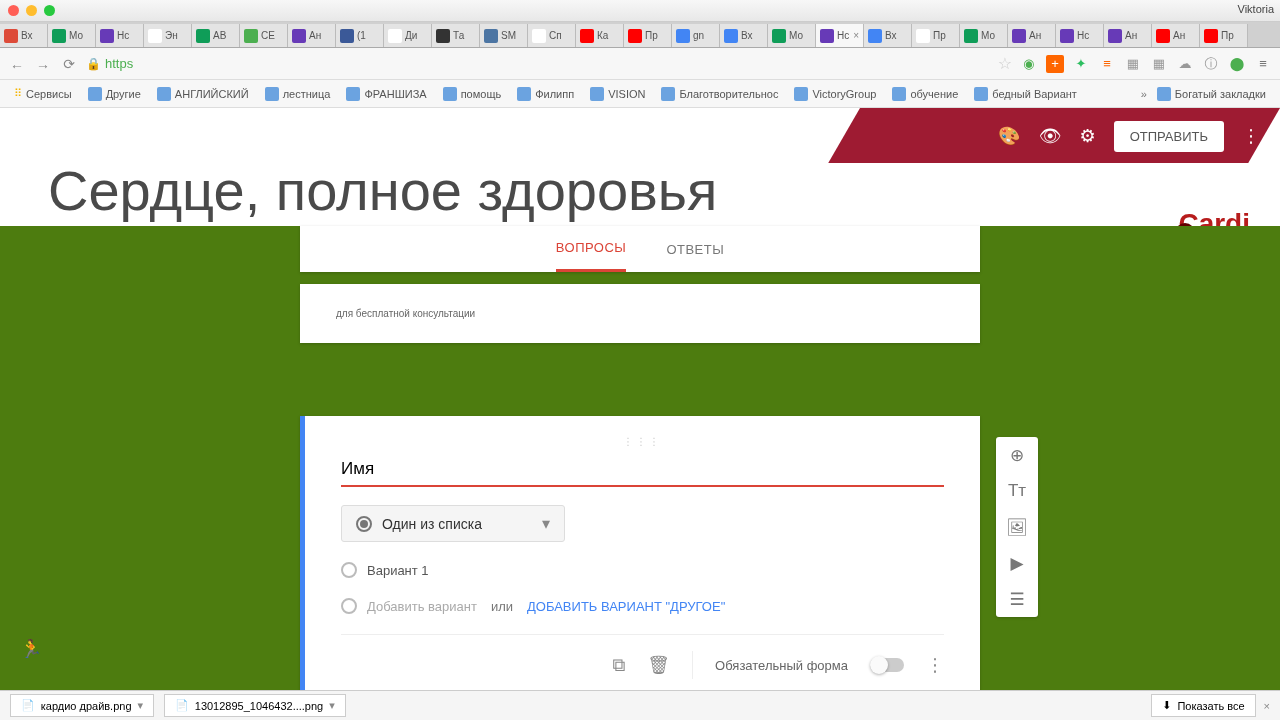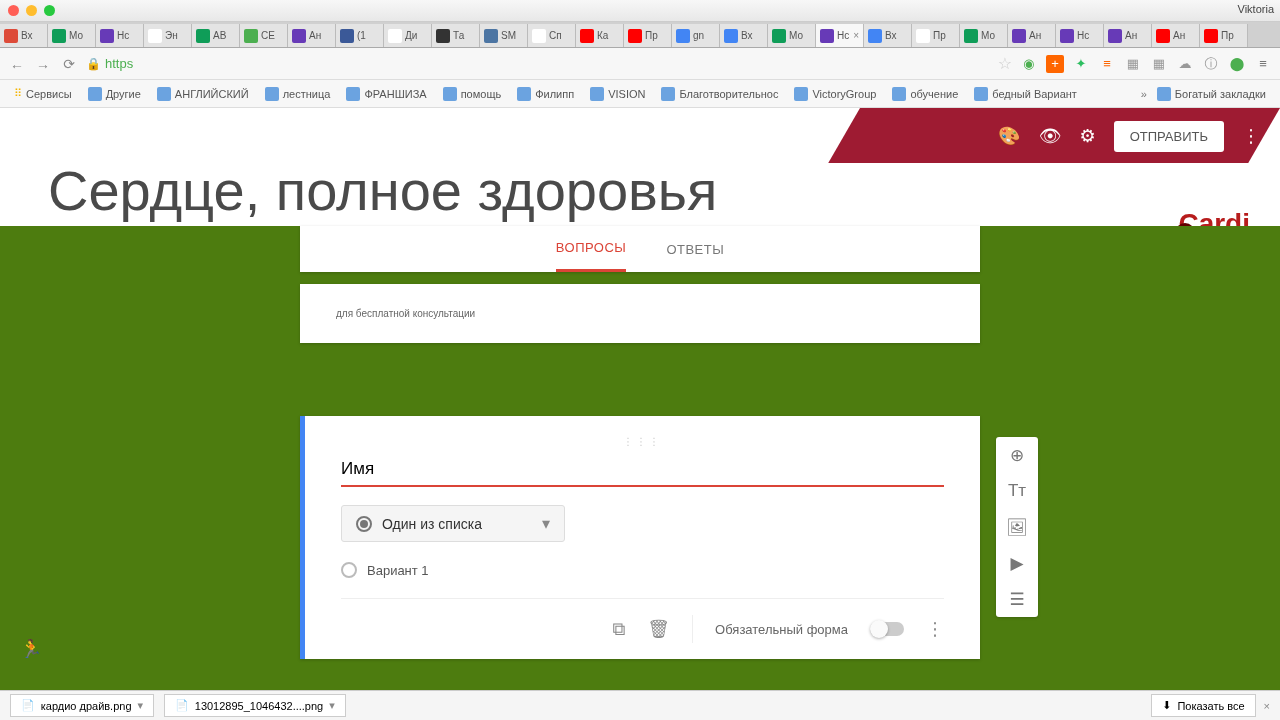--- a/index.html
+++ b/index.html
@@ -310,20 +310,26 @@
       <input class="q-title" value="Имя" style="">
       <div class="q-type">
         <div class="radio-ic"></div>
         <span class="q-type-label">Один из списка</span>
         <span class="chev">▾</span>
       </div>
       <div class="option-row">
         <div class="radio-empty"></div>
         <span class="opt-text">Вариант 1</span>
       </div>
+      <div class="option-row">
+        <div class="radio-empty"></div>
+        <span class="add-opt">Добавить вариант</span>
+        <span class="or-text">или</span>
+        <span class="add-other">ДОБАВИТЬ ВАРИАНТ "ДРУГОЕ"</span>
+      </div>
       <div class="q-footer">
         <div class="foot-icon">⧉</div>
         <div class="foot-icon">🗑</div>
         <div style="width:1px;height:28px;background:#eee"></div>
         <span class="req-label">Обязательный форма</span>
         <div class="switch"></div>
         <div class="foot-icon">⋮</div>
       </div>
     </div>
 

